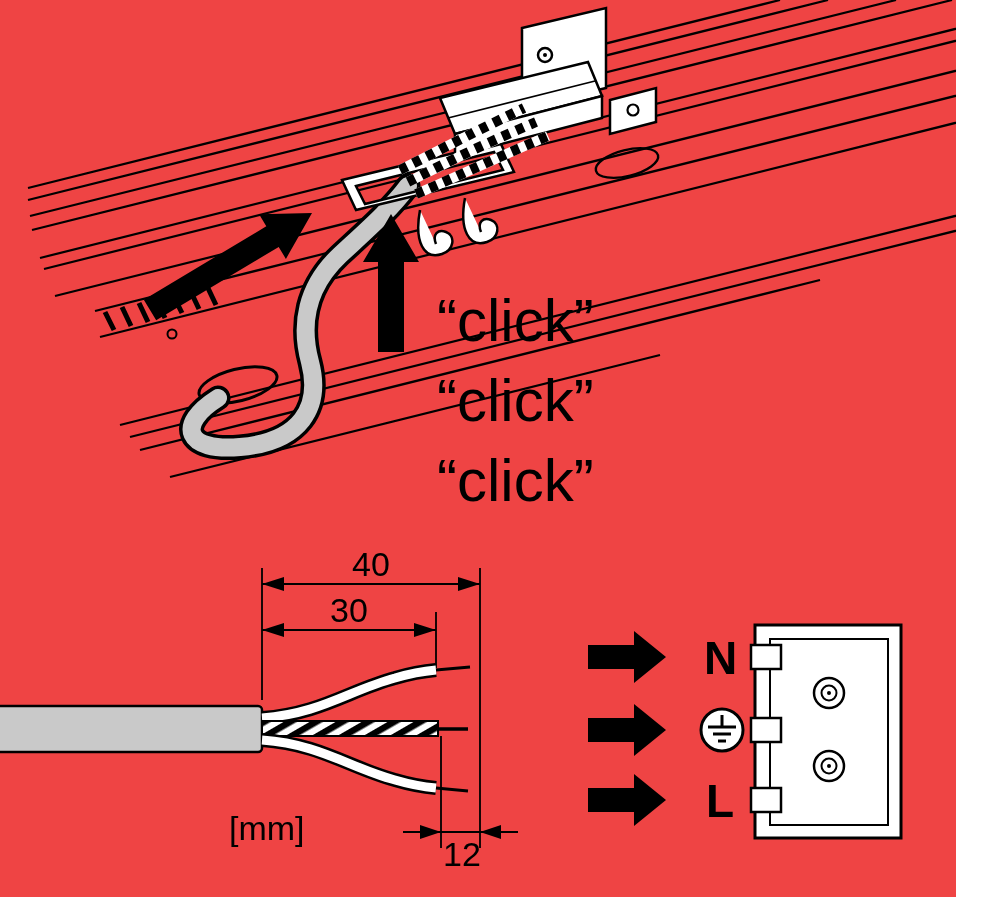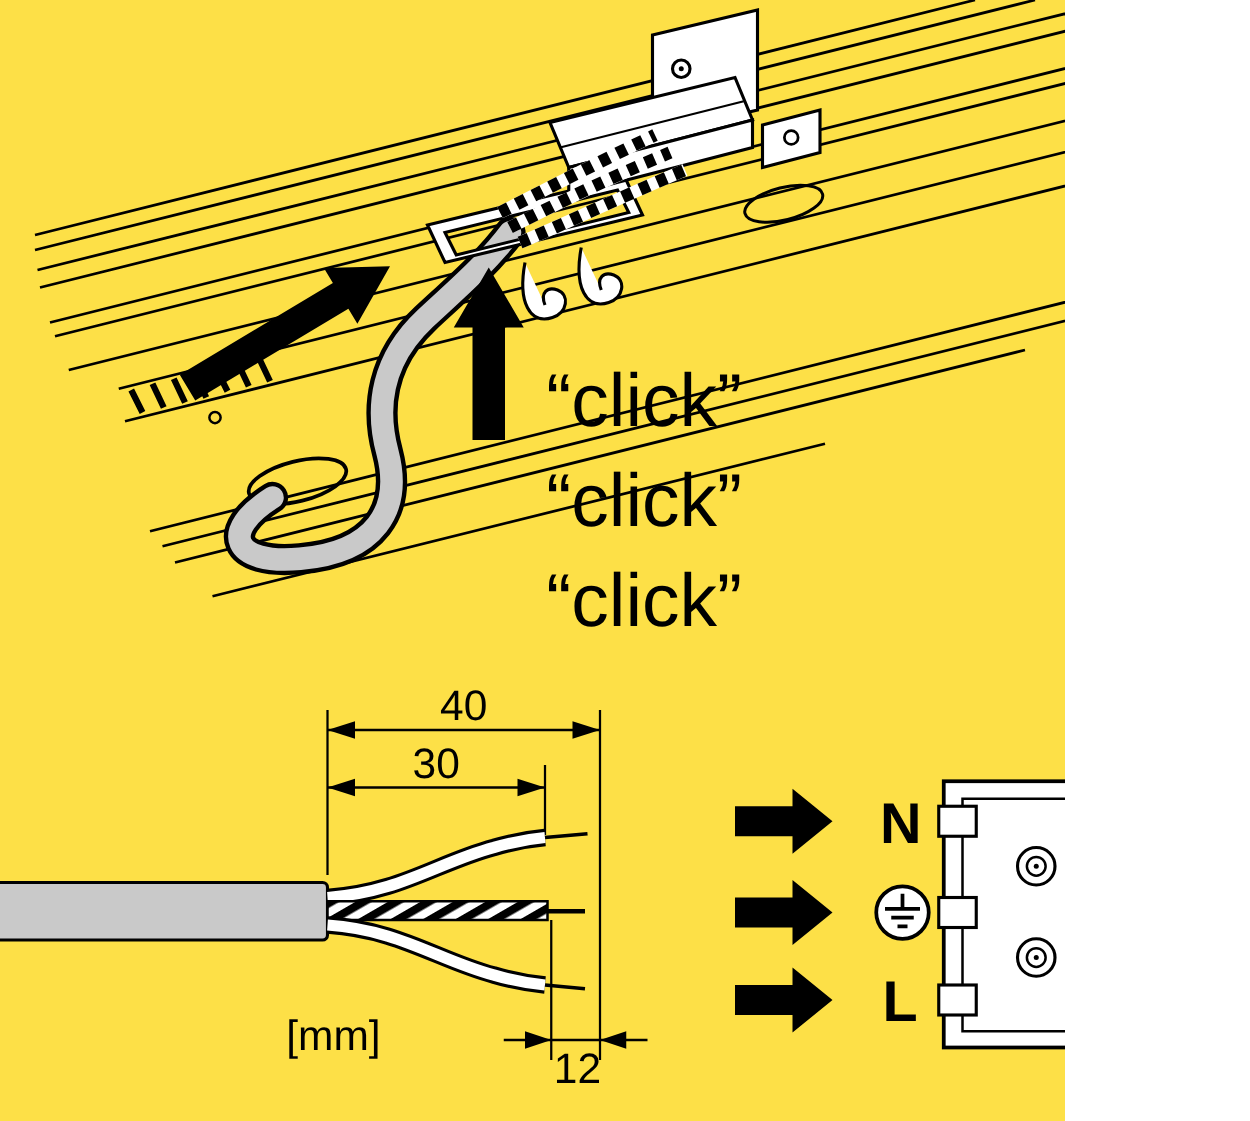--- a/index.html
+++ b/index.html
@@ -1,19 +1,19 @@
 <!DOCTYPE html>
 <html><head>
 <meta charset="utf-8">
 <style>
   html,body{margin:0;padding:0;background:#ffffff;}
   .canvas{
     position:relative;
-    width:852px;height:897px;
-    background:#fde047;
+    width:956px;height:897px;
+    background:#ef4444;
     overflow:hidden;
     font-family:"Liberation Sans", sans-serif;
   }
   .canvas svg{position:absolute;left:0;top:0;}
   text{fill:#000000;font-family:"Liberation Sans","DejaVu Sans",sans-serif;}
   .click-text{font-size:60px;}
   .dim-text{font-size:34px;}
   .term-text{font-size:46px;font-weight:bold;}
   .ink{stroke:#000000;fill:none;}
 </style>

